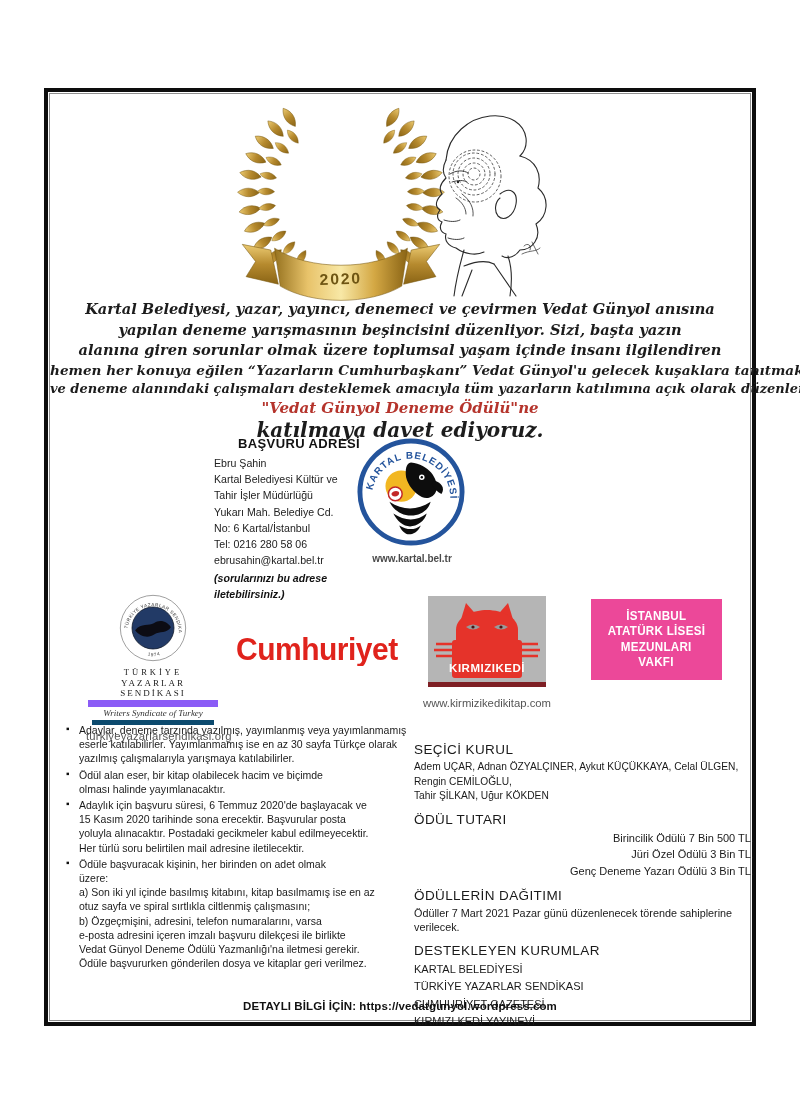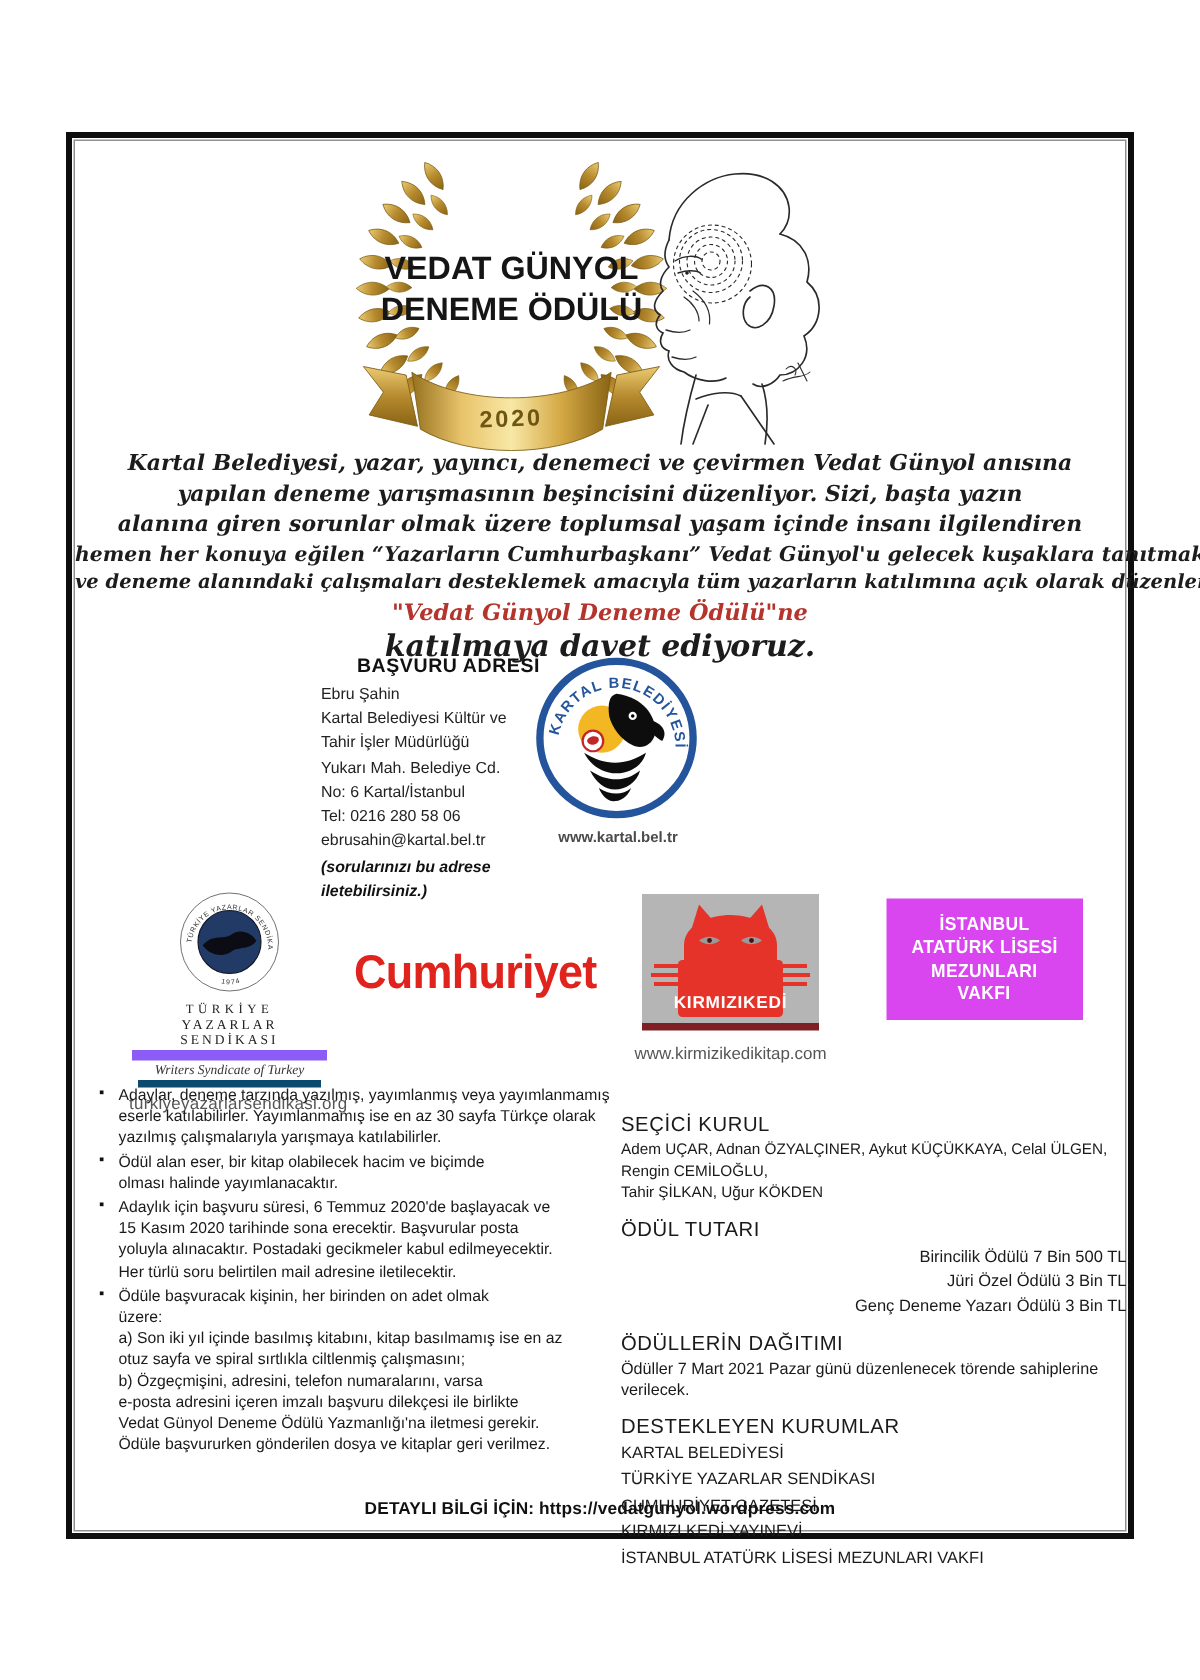--- a/index.html
+++ b/index.html
@@ -51,21 +51,21 @@
   .tys .url{font-size:11.3px;color:#555;margin-top:5px;letter-spacing:.2px;}
 
   .cumhuriyet{left:236px;top:627px;width:156px;text-align:center;
     font-weight:bold;font-size:30px;color:#e0231c;line-height:42px;letter-spacing:-.5px;
     transform:scaleY(1.05);transform-origin:top center;}
 
   .kedi{left:428px;top:596px;width:118px;height:94px;}
   .kedi svg{width:100%;height:100%;display:block;}
   .kedi-url{left:412px;top:697px;width:150px;text-align:center;font-size:11.3px;color:#555;}
 
-  .ialmv{left:591px;top:599px;width:131px;height:81px;background:#d946ef;
+  .ialmv{left:591px;top:599px;width:131px;height:81px;background:#ec4899;
     display:flex;flex-direction:column;align-items:center;justify-content:center;}
   .ialmv .il{color:#fff;font-weight:bold;font-size:12.5px;line-height:15.5px;letter-spacing:.3px;
     transform:scaleX(.93);white-space:nowrap;}
 
   
   .rules{left:66px;top:723px;width:350px;}
   .rules ul{margin:0;padding:0;list-style:none;}
   .rules li{position:relative;padding-left:13px;font-size:10.5px;line-height:14.2px;
     color:#1a1a1a;margin-bottom:2px;}
   .rules li::before{content:"▪";position:absolute;left:0;top:-1px;font-size:10px;color:#111;}
@@ -152,24 +152,20 @@
         <use href="#lf" transform="translate(120,97) rotate(136) translate(0,-70) scale(.78)"></use>
         <use href="#lf" transform="translate(120,97) rotate(148) translate(0,-70) scale(.78)"></use>
       </g>
       <g stroke="#7a5a12" stroke-width=".6">
         <path d="M46,156 L16,150 L30,168 L20,184 L54,192 Z" fill="url(#goldg)"></path>
         <path d="M194,156 L224,150 L210,168 L220,184 L186,192 Z" fill="url(#goldg)"></path>
         <path d="M50,154 C86,178 154,178 190,154 L184,194 C150,214 90,214 56,194 Z" fill="url(#ribg)"></path>
       </g>
       <text x="120" y="192" text-anchor="middle" font-size="16.5" font-weight="bold" letter-spacing="2" fill="#6e5513" transform="rotate(-2 120 192)">2020</text>
     </svg>
-    <div class="award-title">
-      <div>VEDAT GÜNYOL</div>
-      <div>DENEME ÖDÜLÜ</div>
-    </div>
   </div>
 
   <div class="abs portrait">
     <svg viewBox="0 0 150 200" fill="none" stroke="#2a2a2a" stroke-width="1.1" stroke-linecap="round">
       <path d="M34,62 C36,36 58,20 78,18 C98,16 112,26 114,40 C115,48 112,54 108,58"></path>
       <path d="M108,58 C124,62 130,76 126,90 C138,100 136,118 124,126 C130,140 120,152 108,152 C104,158 96,162 90,158"></path>
       <path d="M34,62 C30,70 31,76 34,80 C28,86 27,92 30,96 C24,102 22,108 28,112 C24,117 25,122 30,124 C27,129 28,134 34,136 C32,142 36,148 44,150 C52,156 64,158 72,154"></path>
       <path d="M38,76 C44,72 52,72 56,75" stroke-width=".9"></path>
       <path d="M40,84 C46,82 52,82 55,84" stroke-width=".9"></path>
       <circle cx="46" cy="84" r="1.2" fill="#222" stroke="none"></circle>
@@ -333,20 +329,19 @@
     <div class="pl">Genç Deneme Yazarı Ödülü 3 Bin TL.</div>
 
     <div class="hd mt">ÖDÜLLERİN DAĞITIMI</div>
     <div class="cer">Ödüller 7 Mart 2021 Pazar günü düzenlenecek törende sahiplerine verilecek.</div>
 
     <div class="hd">DESTEKLEYEN KURUMLAR</div>
     <div class="sl">KARTAL BELEDİYESİ</div>
     <div class="sl">TÜRKİYE YAZARLAR SENDİKASI</div>
     <div class="sl">CUMHURİYET GAZETESİ</div>
     <div class="sl">KIRMIZI KEDİ YAYINEVİ</div>
-    <div class="sl">İSTANBUL ATATÜRK LİSESİ MEZUNLARI VAKFI</div>
   </div>
 
   <div class="abs footer">
     <span>DETAYLI BİLGİ İÇİN:</span>
     <span>https://vedatgunyol.wordpress.com</span>
   </div>
 </div>
 
 </body></html>

